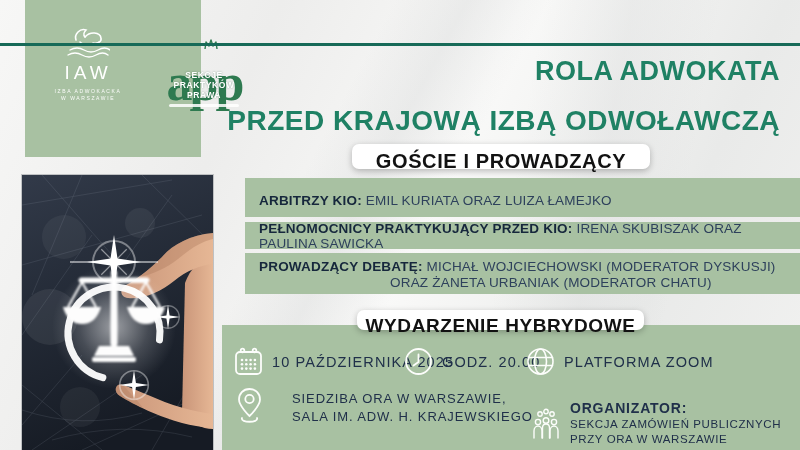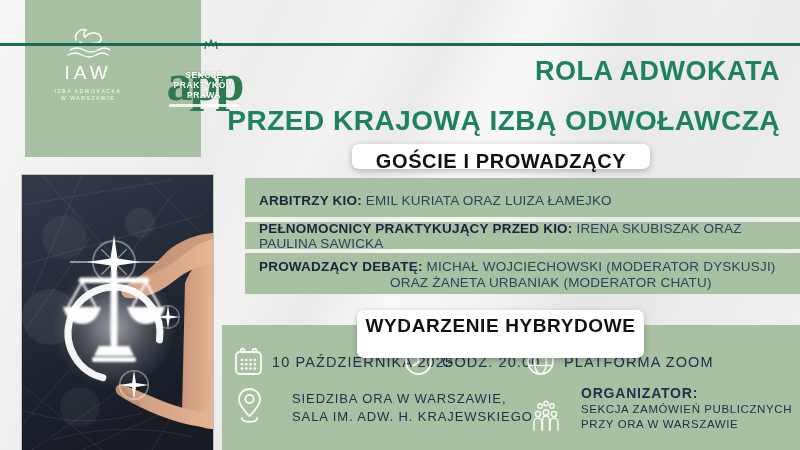--- a/index.html
+++ b/index.html
@@ -29,41 +29,41 @@
 
   
   .title{position:absolute;right:20px;top:56px;text-align:right;color:#1f8164;font-weight:bold;z-index:3;}
   .title-l1{font-size:27px;letter-spacing:.5px;line-height:30px;}
   .title-l2{font-size:28px;letter-spacing:.5px;line-height:30px;margin-top:20px;}
 
   
   .hdr{position:absolute;background:#ffffff;border-radius:7px;box-shadow:0 2px 6px rgba(0,0,0,.25);
        color:#121212;font-weight:bold;text-align:center;z-index:7;}
   .hdr-guests{left:352px;top:144px;width:298px;height:25px;line-height:35px;font-size:20px;letter-spacing:.6px;}
-  .hdr-event{left:357px;top:310px;width:287px;height:48px;line-height:32px;font-size:19px;letter-spacing:.6px;}
+  .hdr-event{left:357px;top:310px;width:287px;height:20px;line-height:32px;font-size:19px;letter-spacing:.6px;}
 
   
   .band{position:absolute;left:245px;width:555px;background:#a8c1a2;z-index:5;
         color:#2e415c;font-size:13.5px;letter-spacing:.2px;box-sizing:border-box;padding-left:14px;}
   .band b{color:#16273c;}
   .band1{top:178px;height:39px;display:flex;align-items:flex-end;padding-bottom:9px;}
   .band2{top:222px;height:27px;display:flex;align-items:center;}
   .band3{top:253px;height:41px;padding-top:6px;line-height:15.5px;}
   .band3-l2{margin-left:131px;}
 
   
   .panel{position:absolute;left:222px;top:325px;width:578px;height:125px;background:#a8c1a2;z-index:2;}
   .info{position:absolute;z-index:4;display:flex;align-items:center;color:#20304a;}
   .info svg{flex:0 0 auto;}
   .date-item{left:234px;top:347px;gap:9px;font-size:14.5px;letter-spacing:1.1px;}
   .time-item{left:404px;top:347px;gap:9px;font-size:14.5px;letter-spacing:1.1px;}
   .platform-item{left:526px;top:347px;gap:9px;font-size:14.5px;letter-spacing:1.1px;}
   .venue-item{left:236px;top:387px;gap:29px;align-items:flex-start;}
   .venue-text{font-size:13px;letter-spacing:.9px;line-height:18px;padding-top:3px;}
-  .org-item{left:532px;top:385px;gap:21px;align-items:flex-end;}
+  .org-item{left:532px;top:400px;gap:10px;align-items:center;}
   .org-label{font-size:14px;font-weight:bold;letter-spacing:.8px;line-height:17px;}
   .org-line{font-size:11.5px;letter-spacing:.6px;line-height:15px;}
 
   
   .photo{position:absolute;left:22px;top:175px;width:191px;height:275px;z-index:2;
          box-shadow:0 0 0 1px rgba(130,135,140,.45);}
 </style>
 </head>
 <body>
 

